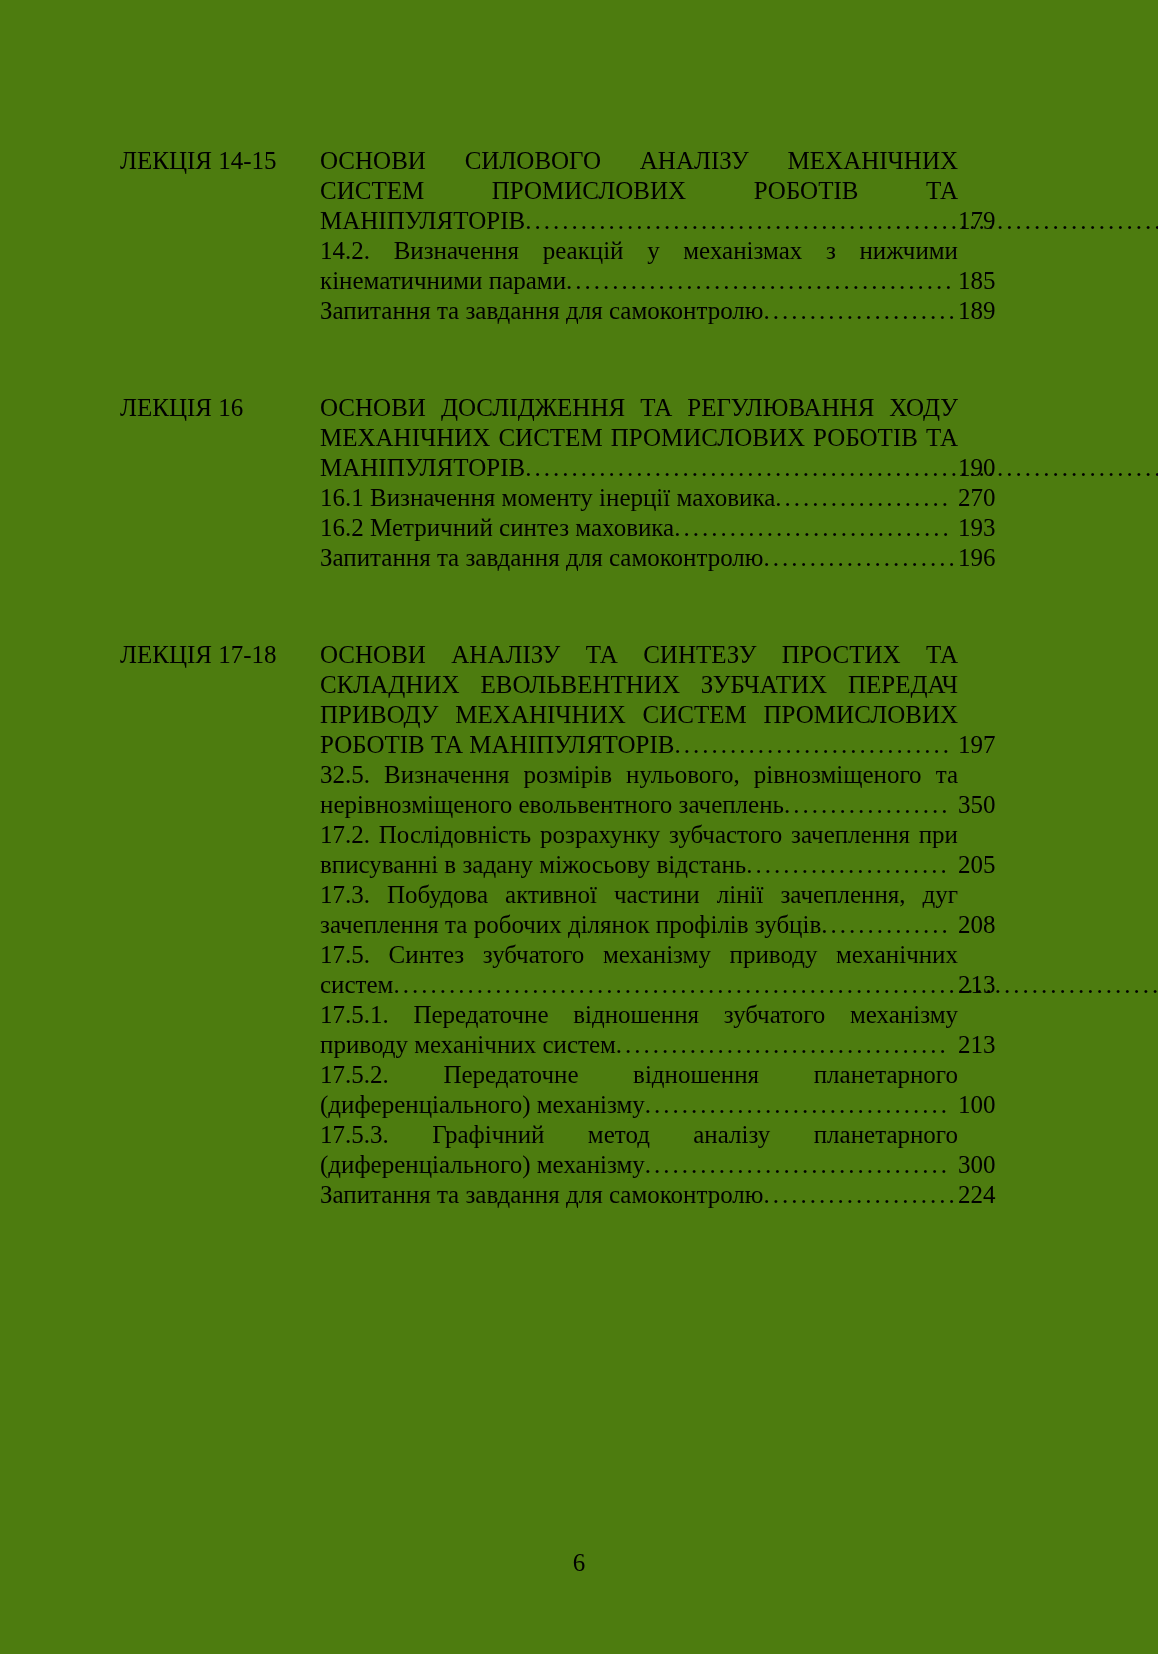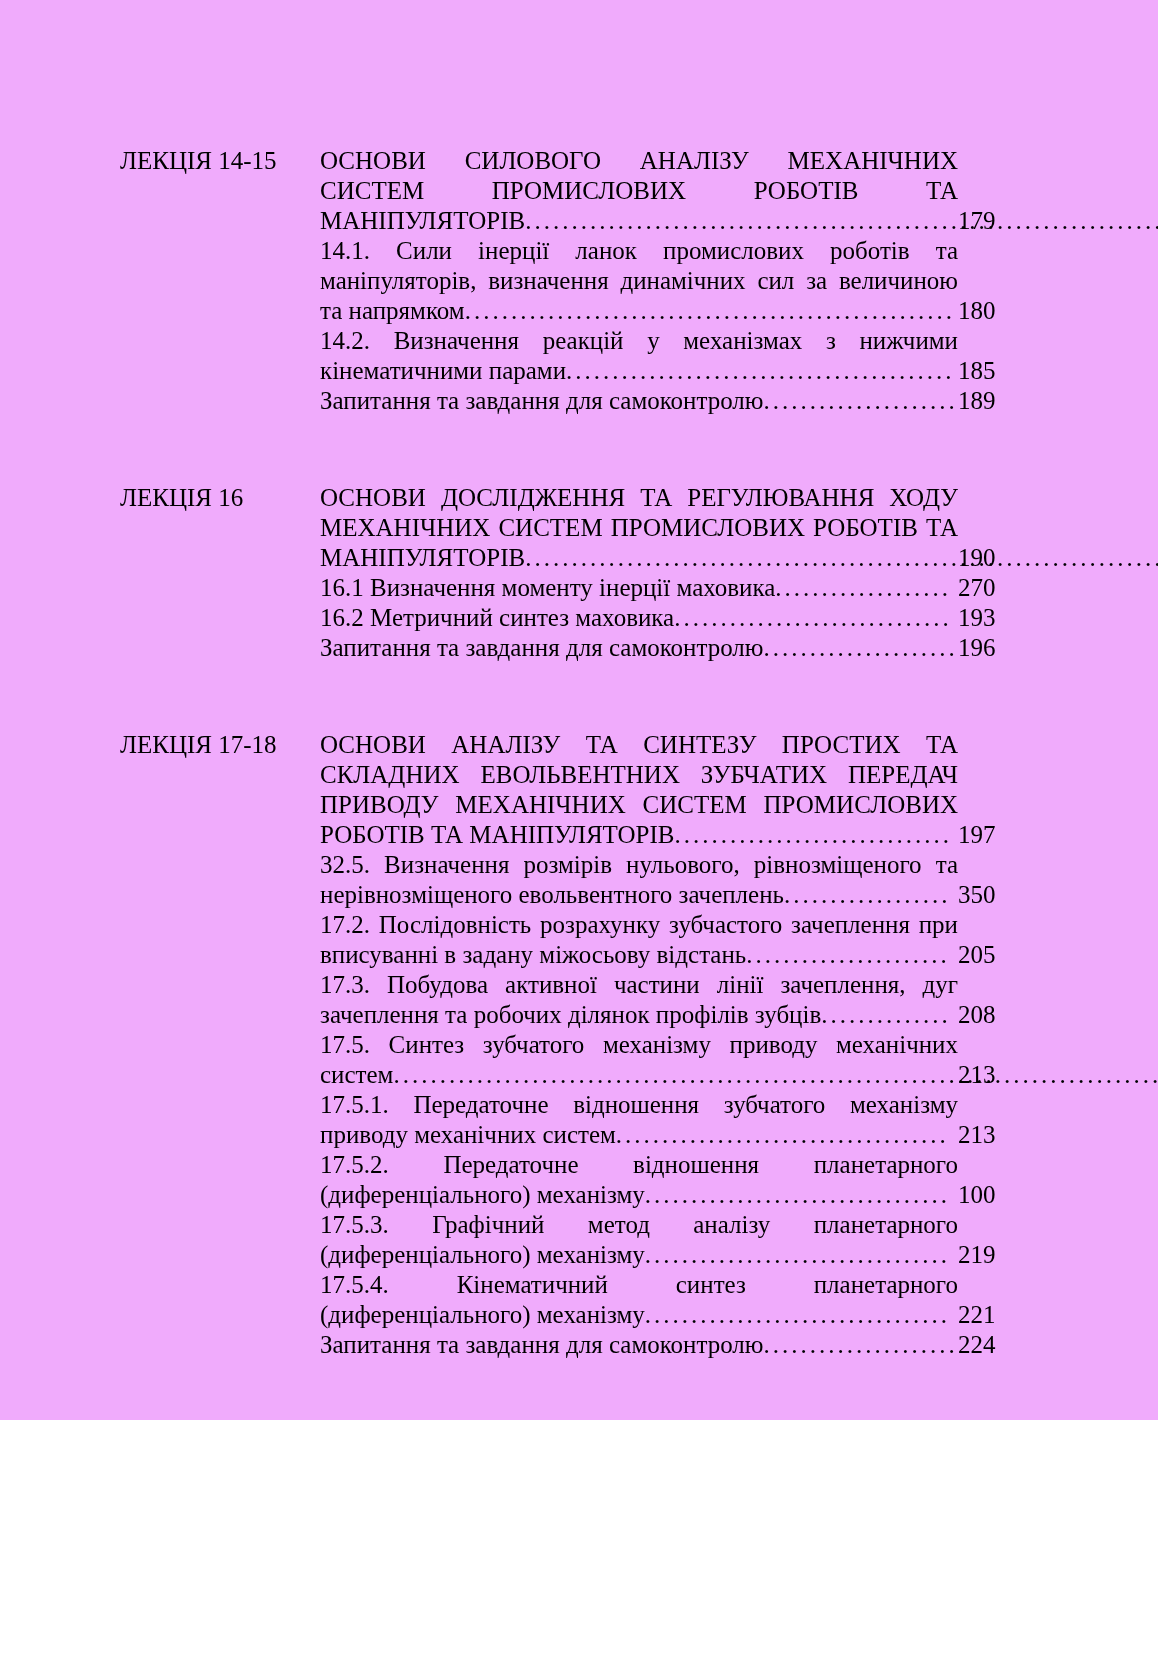--- a/index.html
+++ b/index.html
@@ -1,21 +1,21 @@
 <!DOCTYPE html>
 <html lang="uk"><head>
 <meta charset="utf-8">
 <style>
   * { margin: 0; padding: 0; box-sizing: border-box; }
   html, body { background: #ffffff; }
   .page {
     position: relative;
     width: 1158px;
-    height: 1420px;
-    background: #f0abfc;
+    height: 1654px;
+    background: #4d7c0f;
     color: #000000;
     font-family: "Liberation Serif", "DejaVu Serif", serif;
     font-size: 25px;
     line-height: 30px;
     overflow: hidden;
   }
   .toc {
     position: absolute;
     left: 120px;
     top: 146px;
@@ -62,24 +62,20 @@
 
 <div class="page">
   <main class="toc">
 
     <section class="toc-section">
       <div class="label-col">ЛЕКЦІЯ 14-15</div>
       <div class="content-col">
         <div class="toc-entry">
           <p class="entry-body"><span class="entry-text">ОСНОВИ СИЛОВОГО АНАЛІЗУ МЕХАНІЧНИХ СИСТЕМ ПРОМИСЛОВИХ РОБОТІВ ТА МАНІПУЛЯТОРІВ</span><span class="leader">................................................................................................................................................................................................................................................................................................................................................................................................................</span></p>
           <span class="entry-page">179</span>
-        </div>
-        <div class="toc-entry">
-          <p class="entry-body"><span class="entry-text">14.1. Сили інерції ланок промислових роботів та маніпуляторів, визначення динамічних сил за величиною та напрямком</span><span class="leader">.....................................................</span></p>
-          <span class="entry-page">180</span>
         </div>
         <div class="toc-entry">
           <p class="entry-body"><span class="entry-text">14.2. Визначення реакцій у механізмах з нижчими кінематичними парами</span><span class="leader">..........................................</span></p>
           <span class="entry-page">185</span>
         </div>
         <div class="toc-entry">
           <p class="entry-body"><span class="entry-text">Запитання та завдання для самоконтролю</span><span class="leader">.....................</span></p>
           <span class="entry-page">189</span>
         </div>
       </div>
@@ -133,25 +129,21 @@
         <div class="toc-entry">
           <p class="entry-body"><span class="entry-text">17.5.1. Передаточне відношення зубчатого механізму приводу механічних систем</span><span class="leader">....................................</span></p>
           <span class="entry-page">213</span>
         </div>
         <div class="toc-entry">
           <p class="entry-body"><span class="entry-text">17.5.2. Передаточне відношення планетарного (диференціального) механізму</span><span class="leader">.................................</span></p>
           <span class="entry-page">100</span>
         </div>
         <div class="toc-entry">
           <p class="entry-body"><span class="entry-text">17.5.3. Графічний метод аналізу планетарного (диференціального) механізму</span><span class="leader">.................................</span></p>
-          <span class="entry-page">219</span>
-        </div>
-        <div class="toc-entry">
-          <p class="entry-body"><span class="entry-text">17.5.4. Кінематичний синтез планетарного (диференціального) механізму</span><span class="leader">.................................</span></p>
-          <span class="entry-page">221</span>
+          <span class="entry-page">300</span>
         </div>
         <div class="toc-entry">
           <p class="entry-body"><span class="entry-text">Запитання та завдання для самоконтролю</span><span class="leader">.....................</span></p>
           <span class="entry-page">224</span>
         </div>
       </div>
     </section>
 
   </main>
 

